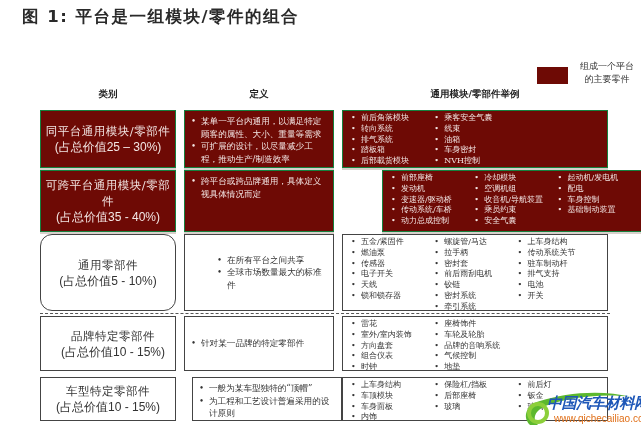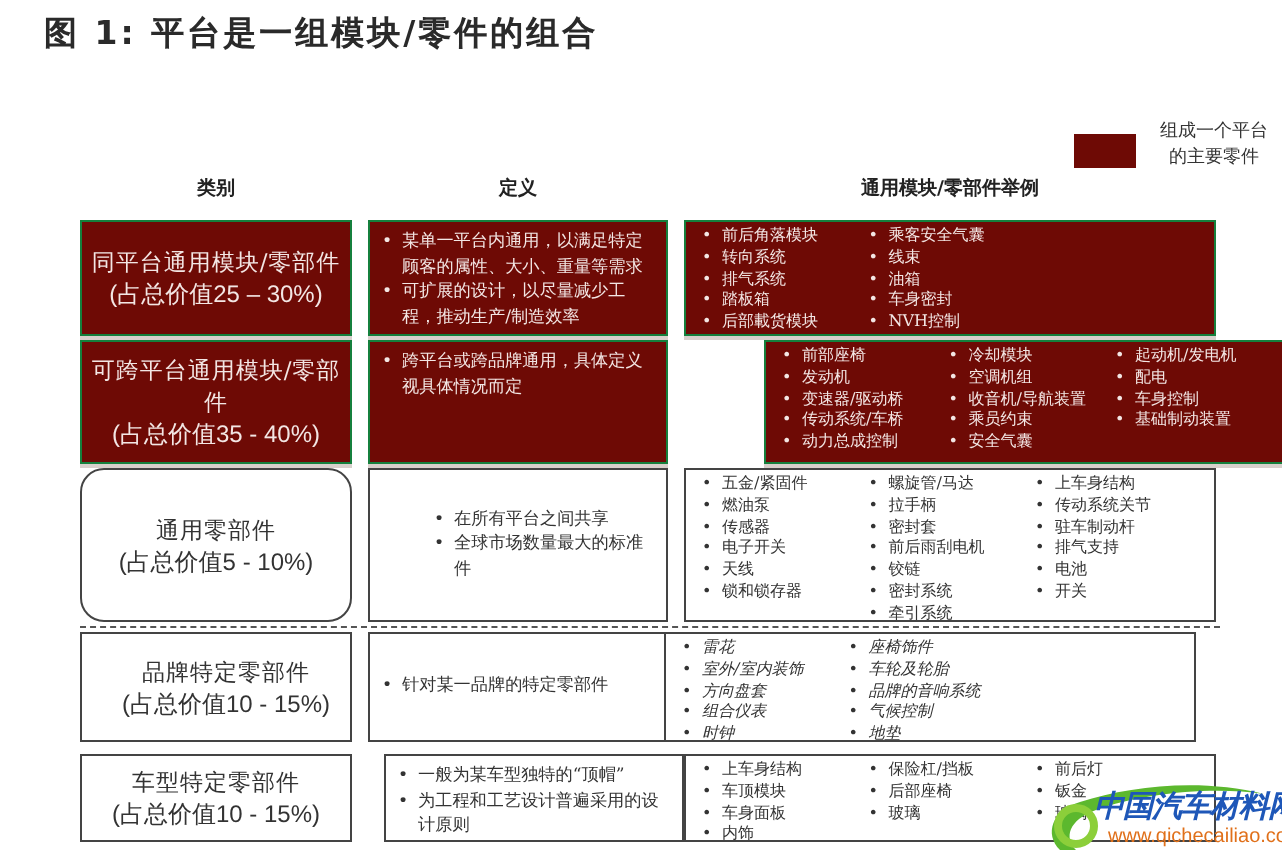--- a/index.html
+++ b/index.html
@@ -206,21 +206,21 @@
     </div>
     <div class="box cat light" style="left: 40px; top: 316px; width: 136px; height: 55px; padding-left: 10px;">
       <div class="cat-name">品牌特定零部件</div>
       <div class="cat-share">(占总价值10 - 15%)</div>
     </div>
     <div class="box def light center" style="left: 184px; top: 316px; width: 150px; height: 55px;">
       <ul>
         <li>针对某一品牌的特定零部件</li>
       </ul>
     </div>
-    <div class="box ex light" style="left: 332px; top: 316px; width: 266px; height: 55px; font-style: italic;">
+    <div class="box ex light" style="left: 342px; top: 316px; width: 266px; height: 55px;">
       <div class="ex-col">
         <ul>
           <li>雷花</li>
           <li>室外/室内装饰</li>
           <li>方向盘套</li>
           <li>组合仪表</li>
           <li>时钟</li>
         </ul>
       </div>
       <div class="ex-col">

